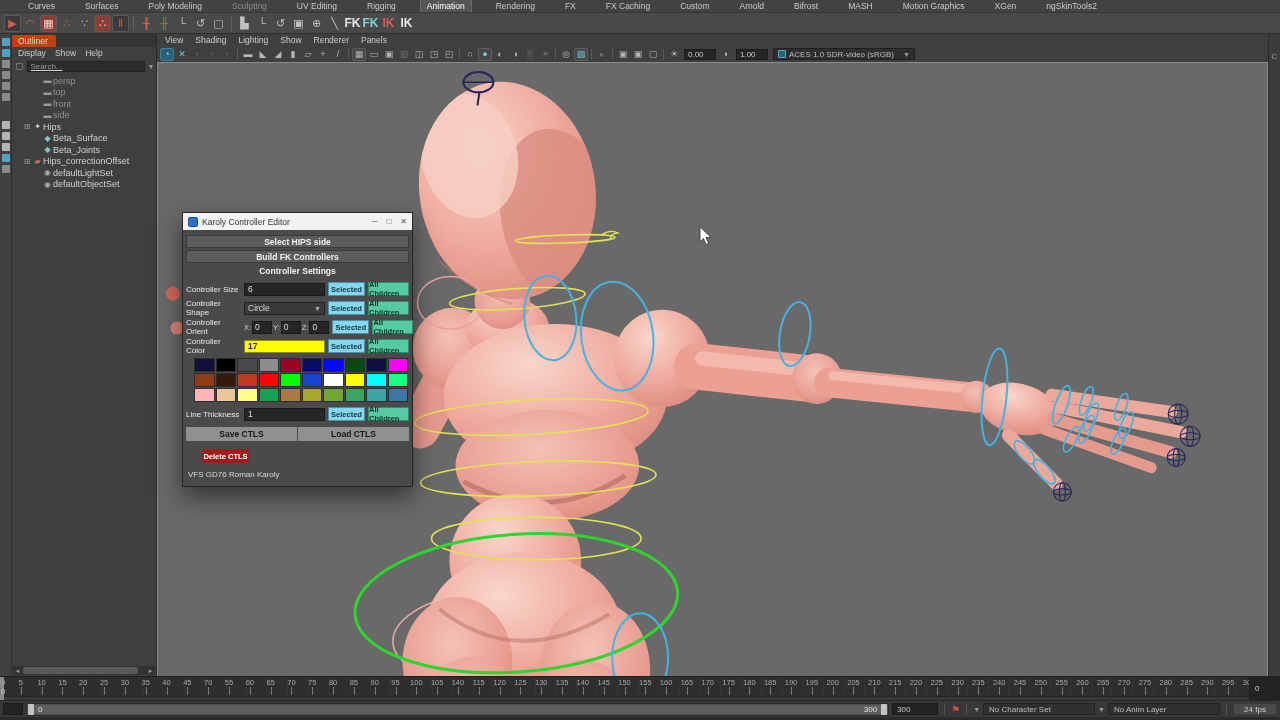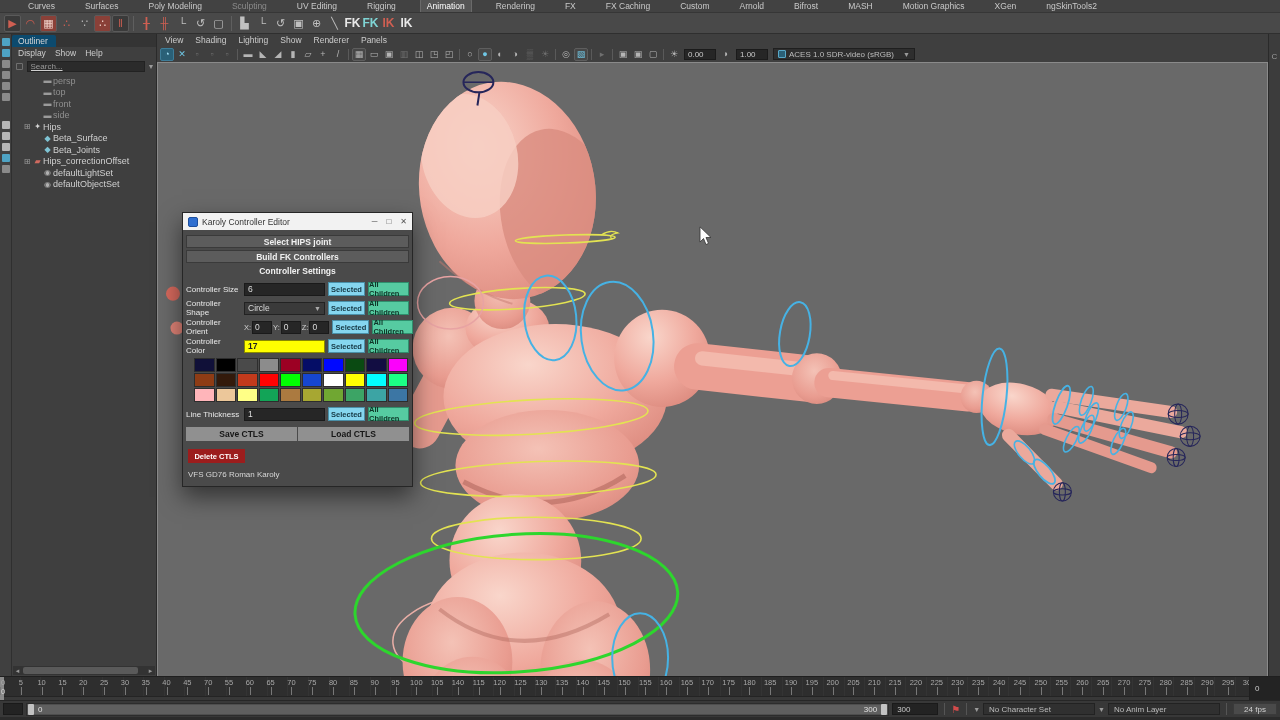--- a/index.html
+++ b/index.html
@@ -22,21 +22,21 @@
 
   
   .main { flex:1; display:flex; min-height:0; }
 
   .toolbox { width:12px; background:#404040; display:flex; flex-direction:column; align-items:center; padding-top:4px; gap:3px; border-right:1px solid #2f2f2f;}
   .tb-ic { width:8px; height:8px; border-radius:1px; }
 
   
   .outliner { width:145px; background:#3f3f3f; display:flex; flex-direction:column; border-right:1px solid #2a2a2a; }
   .out-tab { height:13px; display:flex; align-items:flex-end; background:#343434;}
-  .out-tab span { background:#0c4a6e; color:#d6d6d6; font-size:8.5px; padding:1px 8px 1px 6px; border-radius:2px 2px 0 0;}
+  .out-tab span { background:#c2410c; color:#d6d6d6; font-size:8.5px; padding:1px 8px 1px 6px; border-radius:2px 2px 0 0;}
   .out-menus { height:12px; display:flex; gap:9px; align-items:center; padding-left:6px; background:#3f3f3f; }
   .out-menus span { font-size:8.5px; color:#cccccc; }
   .out-search { height:14px; display:flex; align-items:center; gap:3px; padding:0 3px; }
   .out-search .sic { color:#9a9a9a; font-size:9px; }
   .out-search input { flex:1; height:11px; background:#2b2b2b; border:1px solid #222; color:#cfcfcf; font-size:8px; padding:0 3px; font-family:inherit;text-decoration:underline;}
   .out-search input::placeholder { color:#9a9a9a; }
   .out-search .car { color:#9a9a9a; font-size:7px; }
   .out-tree { flex:1; overflow:hidden; padding-top:2px;}
   .tree-row { height:11.5px; display:flex; align-items:center; font-size:9px; color:#d0d0d0; white-space:nowrap;}
   .tree-row.dim { color:#8f8f8f; }
@@ -87,21 +87,21 @@
   .axis .al { color:#cfcfcf; font-size:7.5px;}
   .axis .ab { width:20px; height:13px; background:#262626; border:1px solid #1a1a1a; color:#dedede; display:flex; align-items:center; padding:0 2px;}
   .btn-sel { width:37px; height:14px; background:#85d6ef; border:1px solid #4a90a8; color:#143642; font-weight:bold;
     display:flex; align-items:center; justify-content:center; flex:none; font-size:7.5px;}
   .btn-chl { width:41px; height:14px; background:#56cba1; border:1px solid #2f8f6d; color:#0d3326; font-weight:bold;
     display:flex; align-items:center; justify-content:center; flex:none; font-size:7.5px;}
   .palette { display:grid; grid-template-columns:repeat(10,1fr); gap:1px; margin:4px 2px 4px 9px;}
   .cell { height:14px; border:1px solid #2d2d2d;}
   .saveload { display:flex; gap:1px; margin:6px 1px;}
   .saveload div { flex:1; height:14px; background:#909090; color:#161616; font-weight:bold; display:flex; align-items:center; justify-content:center;}
-  .del-btn { width:57px; height:14px; background:#9c1d1d; color:#ffffff; font-weight:bold; display:flex; align-items:center; justify-content:center; margin:8px 1px 0 3px; font-size:7.5px;}
+  .del-btn { width:47px; height:14px; background:#9c1d1d; color:#ffffff; font-weight:bold; display:flex; align-items:center; justify-content:center; margin:8px 1px 0 17px; font-size:7.5px;}
   .credit { color:#d6d6d6; margin:7px 1px 0 3px; font-size:8px;}
 
   
   .timeslider { height:24px; background:#2e2e2e; display:flex; border-top:1px solid #1f1f1f;}
   .ts-track { flex:1; position:relative; overflow:hidden; border-right:1px solid #1f1f1f;
     background:repeating-linear-gradient(90deg,#2e2e2e 0 19.6px,#343434 19.6px 20.6px);}
   .ts-num { position:absolute; top:1px; transform:translateX(-50%); font-size:7.5px; color:#a8a8a8;}
   .ts-tick { position:absolute; top:10px; width:1px; height:8px; background:#787878; }
   .ts-base { position:absolute; left:0; right:0; bottom:0; height:4px; background:#383838; border-top:1px solid #242424;}
   .playhead { position:absolute; left:0; top:0; width:4px; height:100%; background:#9a9a9a; opacity:.85;}
@@ -622,21 +622,21 @@
     <div class="dlg-title">
       <div class="dlg-ico"></div>
       <span class="t">Karoly Controller Editor</span>
       <div class="dlg-winbtns">
         <span>─</span>
         <span>□</span>
         <span>✕</span>
       </div>
     </div>
     <div class="dlg-body">
-      <div class="big-btn">Select HIPS joint</div>
+      <div class="big-btn">Select HIPS side</div>
       <div class="big-btn">Build FK Controllers</div>
       <div class="dlg-section">Controller Settings</div>
       <div id="dlgRows">
           <div class="dlg-row">
             <span class="lbl">Controller Size</span>
             <div class="dfield">6</div>
             <div class="btn-sel">Selected</div>
             <div class="btn-chl">All Children</div>
           </div>
           <div class="dlg-row">

